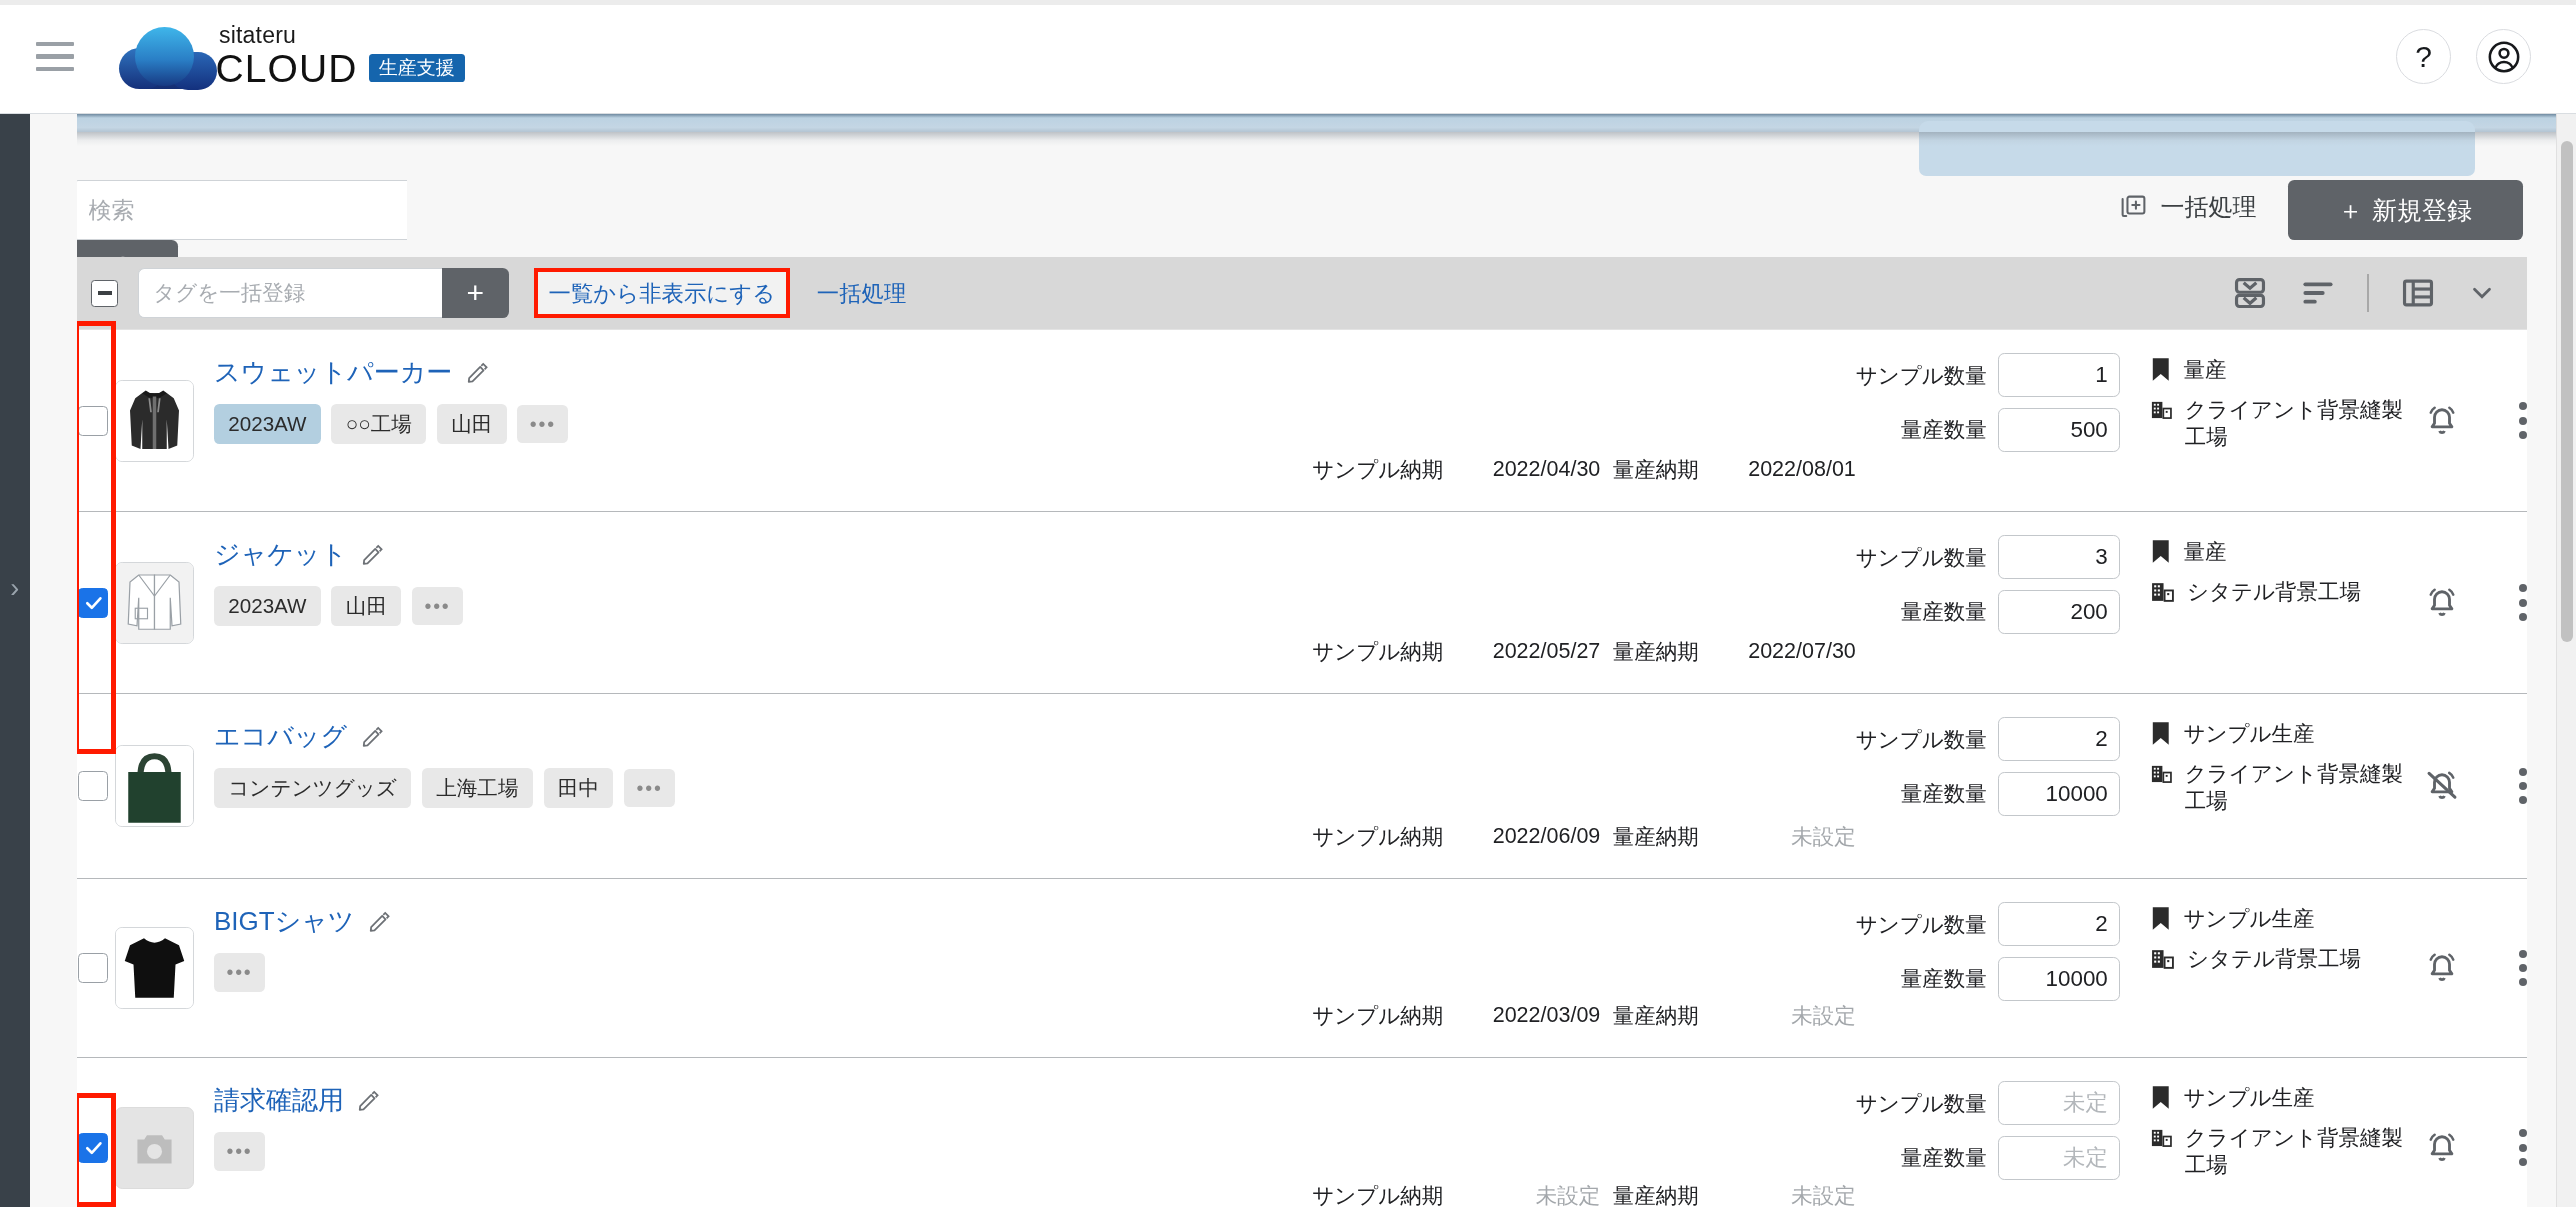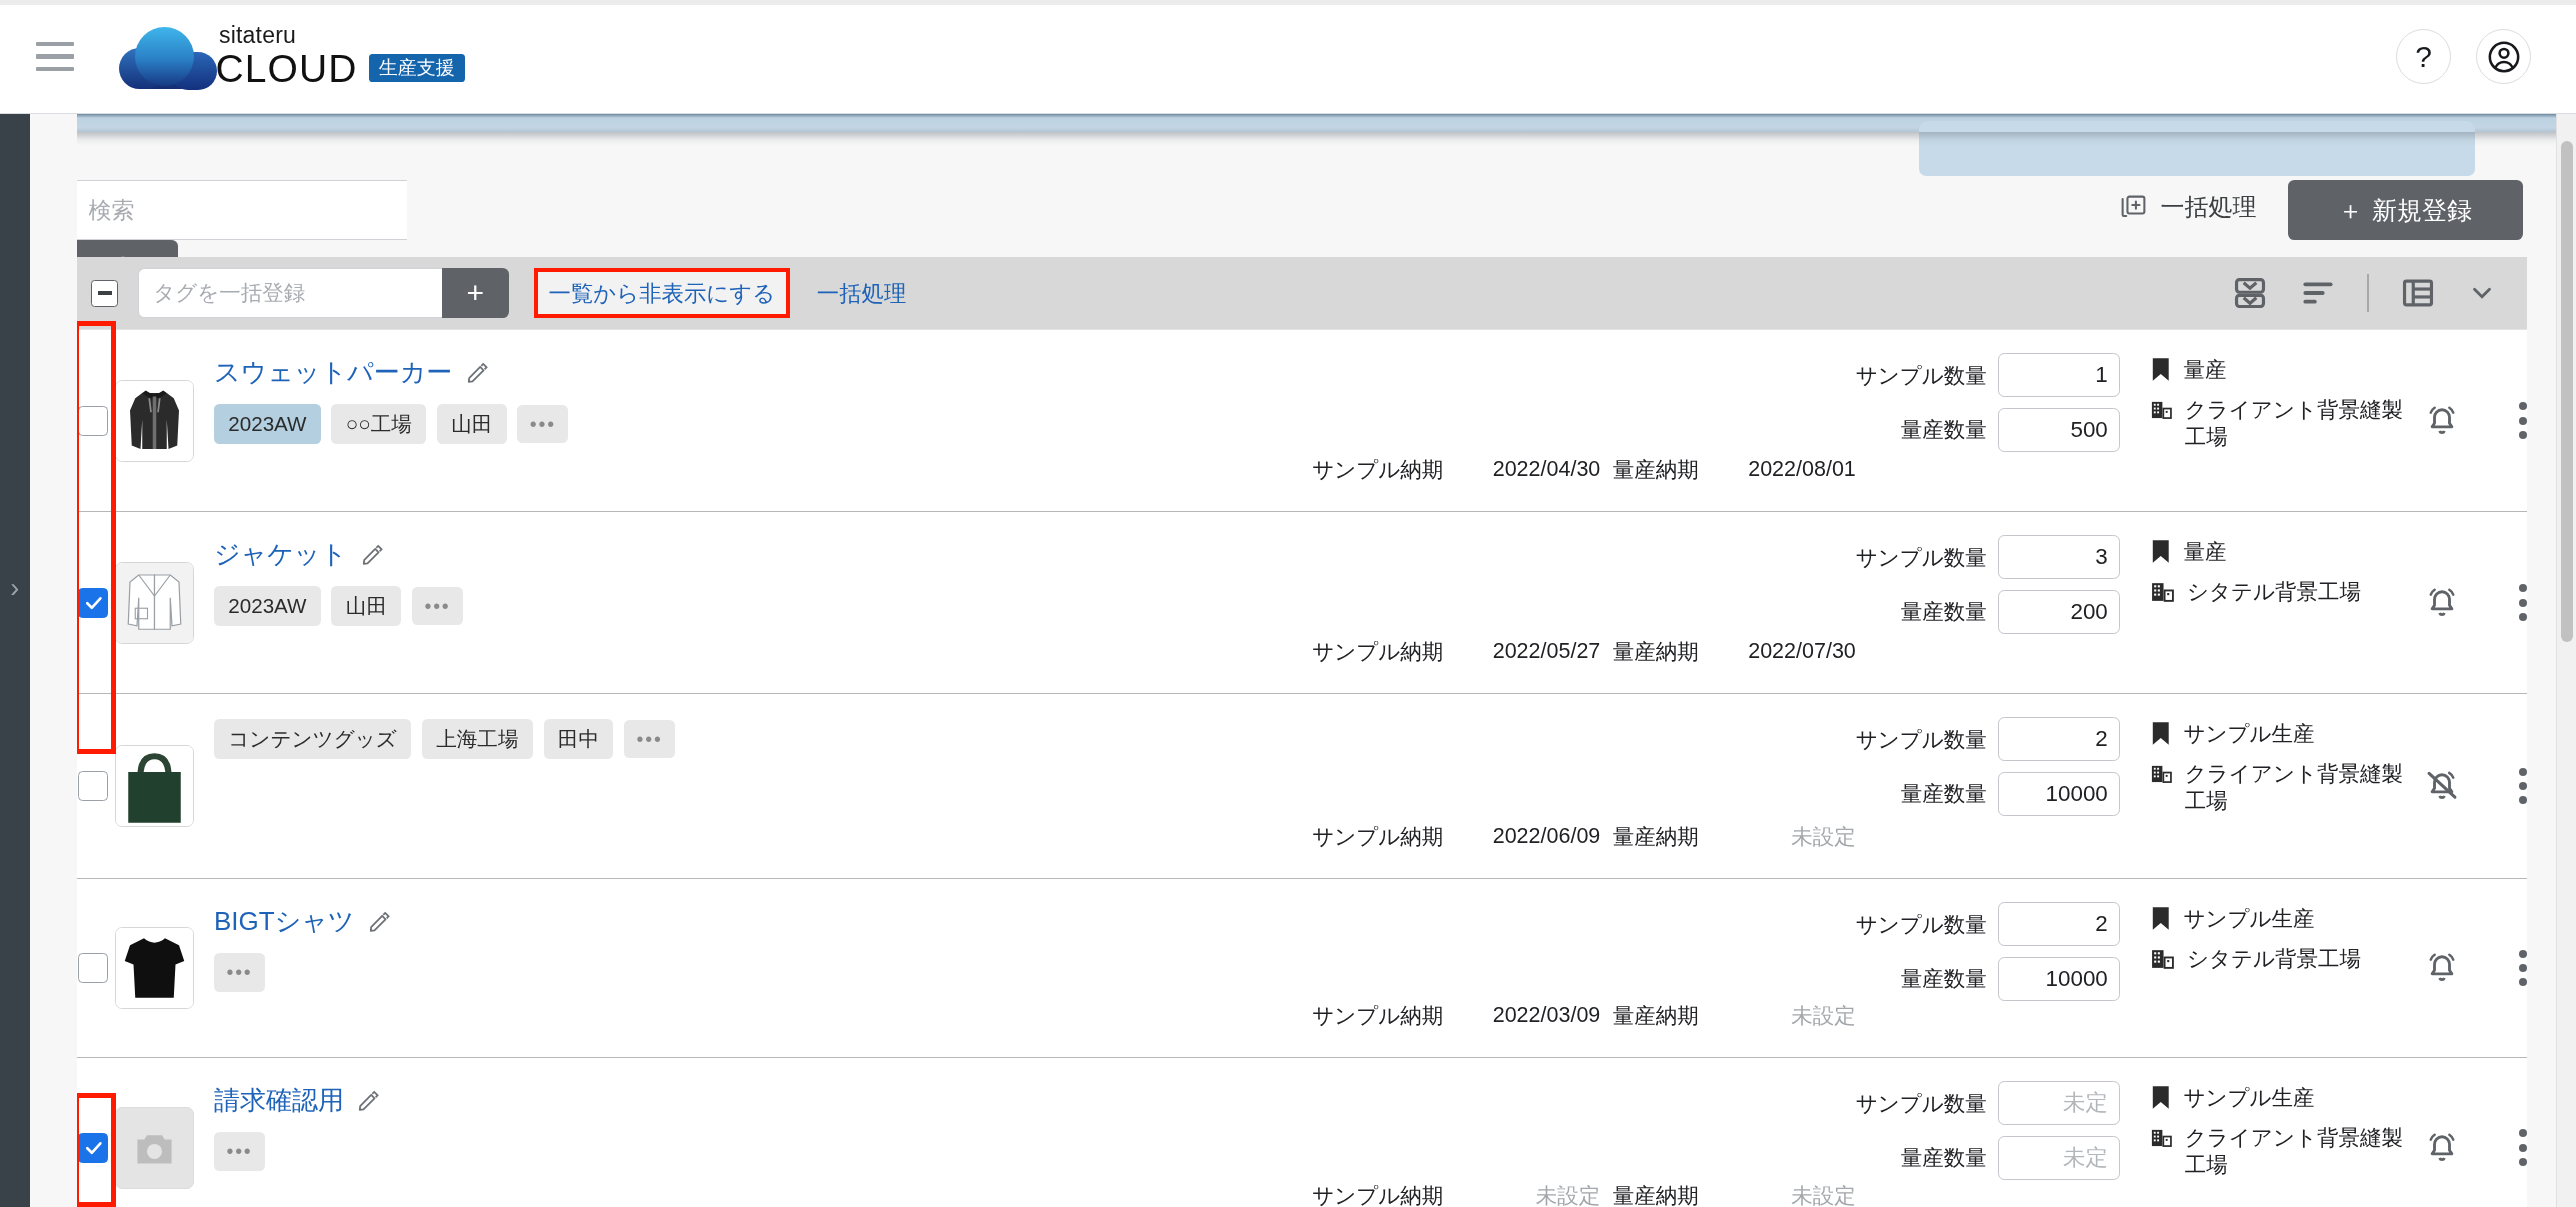--- a/index.html
+++ b/index.html
@@ -577,20 +577,27 @@
       <div class="c-thumb">
         <div class="thumb">
           <svg width="79" height="82" viewBox="0 0 88 92">
             <rect width="88" height="92" fill="#fff"></rect>
             <path d="M28 34 q0 -22 16 -22 q16 0 16 22" fill="none" stroke="#2c4434" stroke-width="7"></path>
             <rect x="14" y="30" width="60" height="58" fill="#21412e"></rect>
           </svg>
         </div>
       </div>
       <div class="c-info">
+        <div class="prod-title-row">
+          <span class="prod-title">エコバッグ</span>
+          <svg width="25" height="25" viewBox="0 0 24 24">
+            <path d="M4 17.3l10.6-10.6 3.2 3.2L7.2 20.5 3.6 21z" fill="none" stroke="#6d7176" stroke-width="1.7" stroke-linejoin="round"></path>
+            <path d="M15.6 5.7l1.9-1.9 3.2 3.2-1.9 1.9" fill="none" stroke="#6d7176" stroke-width="1.7"></path>
+          </svg>
+        </div>
         <div class="tags">
           <span class="tag">コンテンツグッズ</span>
           <span class="tag">上海工場</span>
           <span class="tag">田中</span>
           <span class="tag more">•••</span>
         </div>
       </div>
       <div class="c-dates">
         <div class="drow">
           <span class="dlabel">サンプル納期</span>

